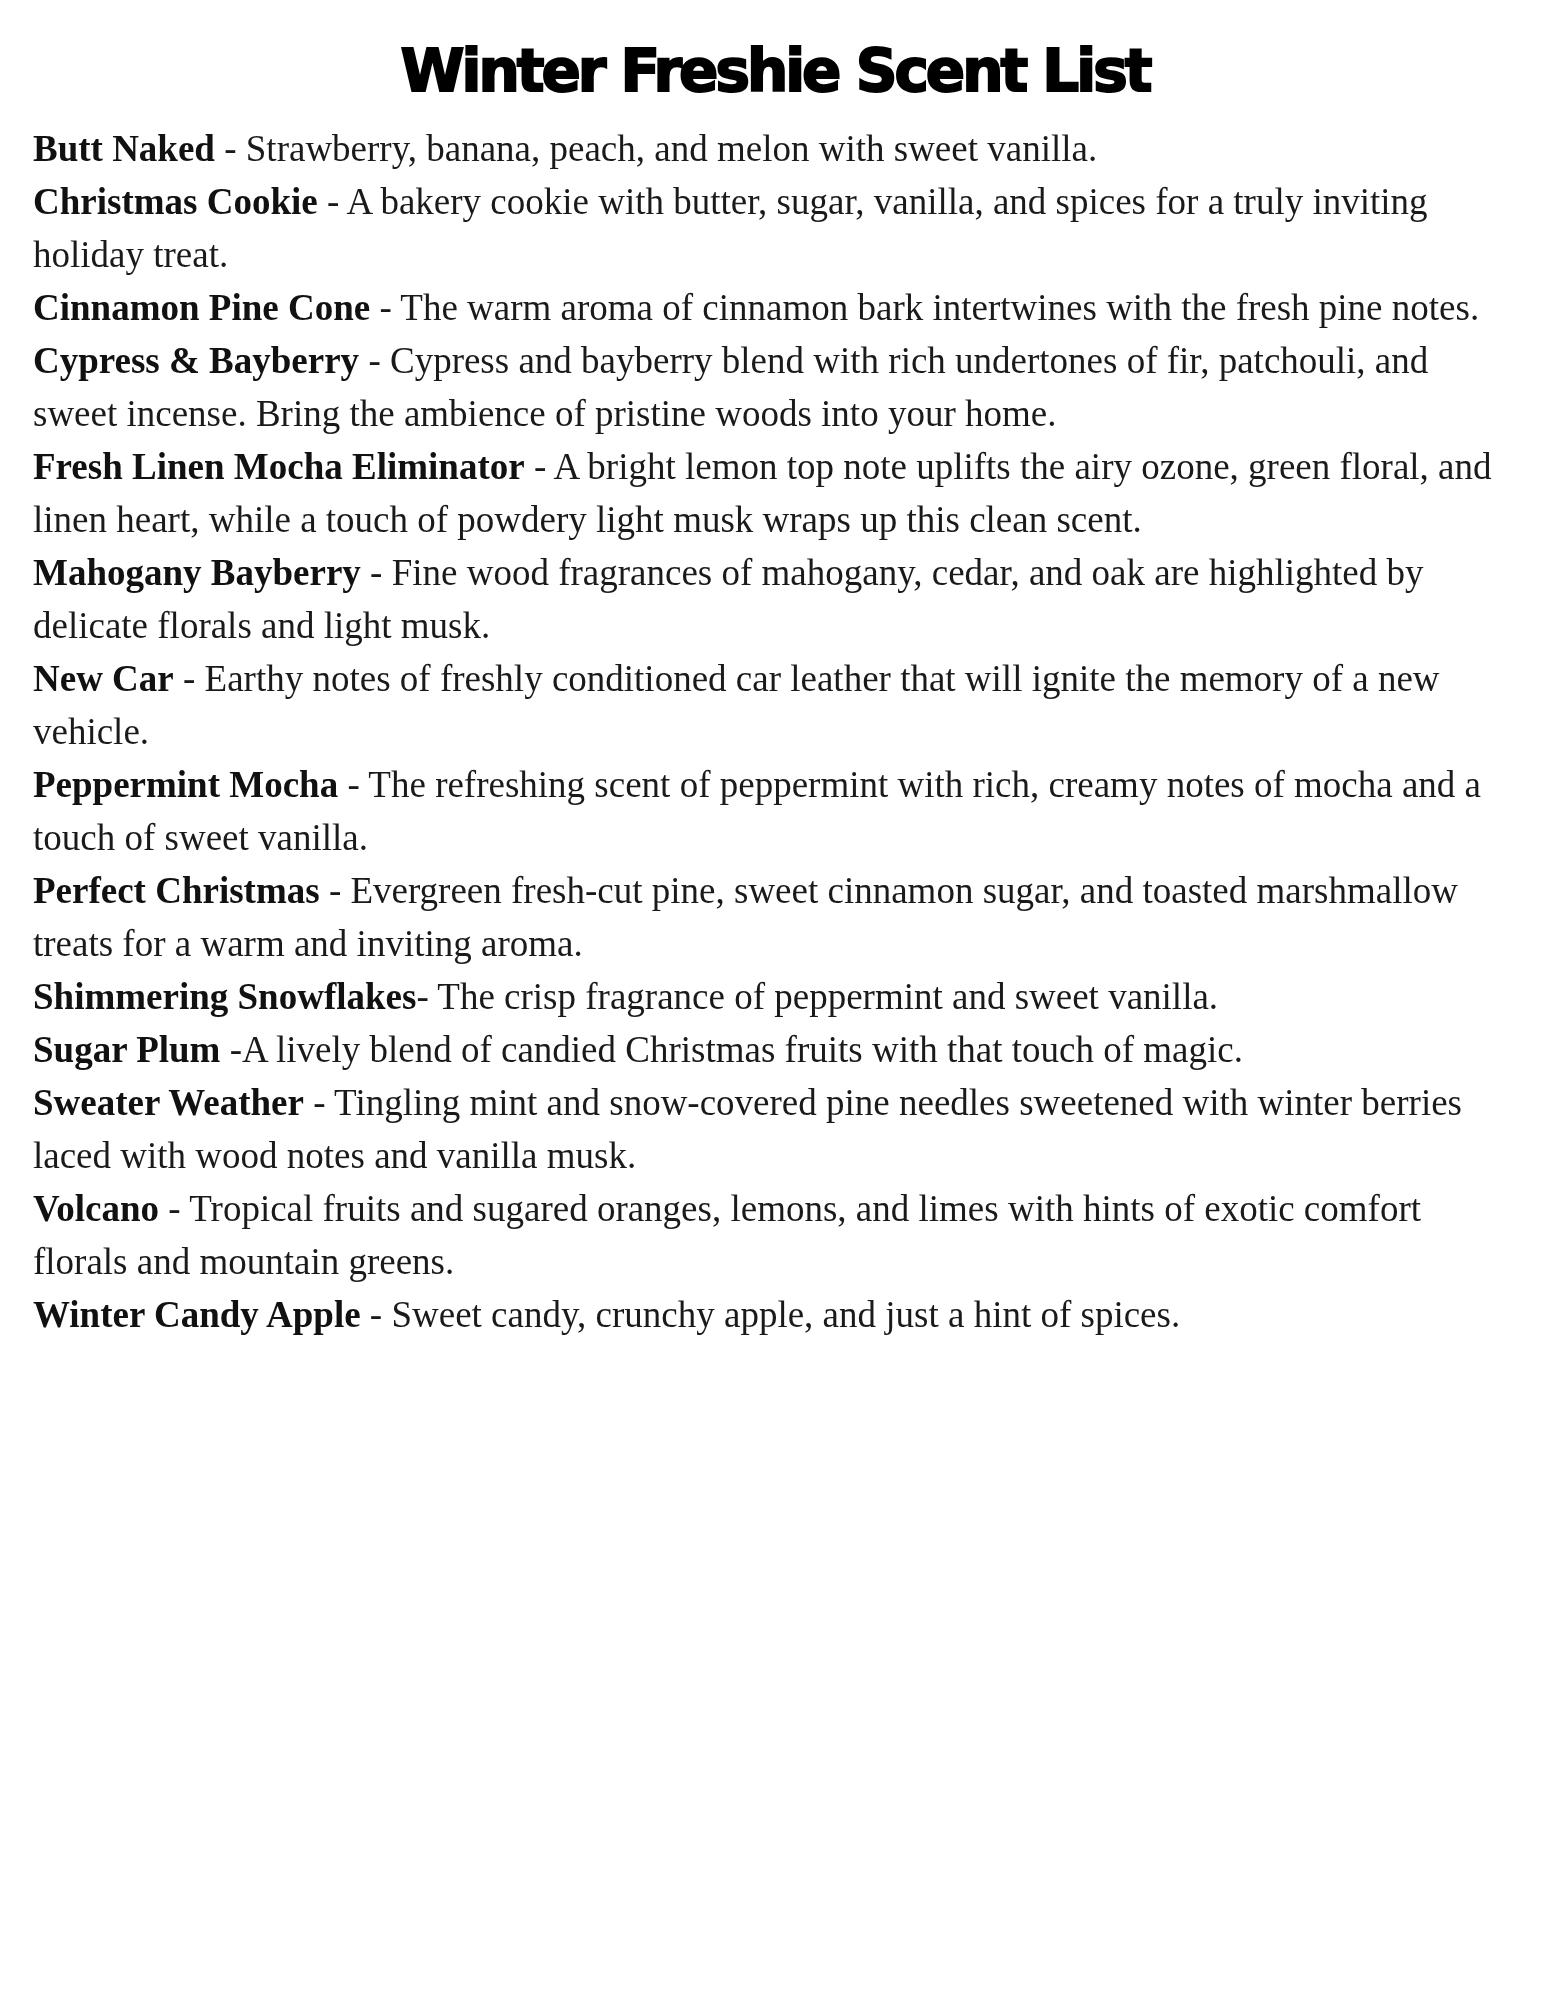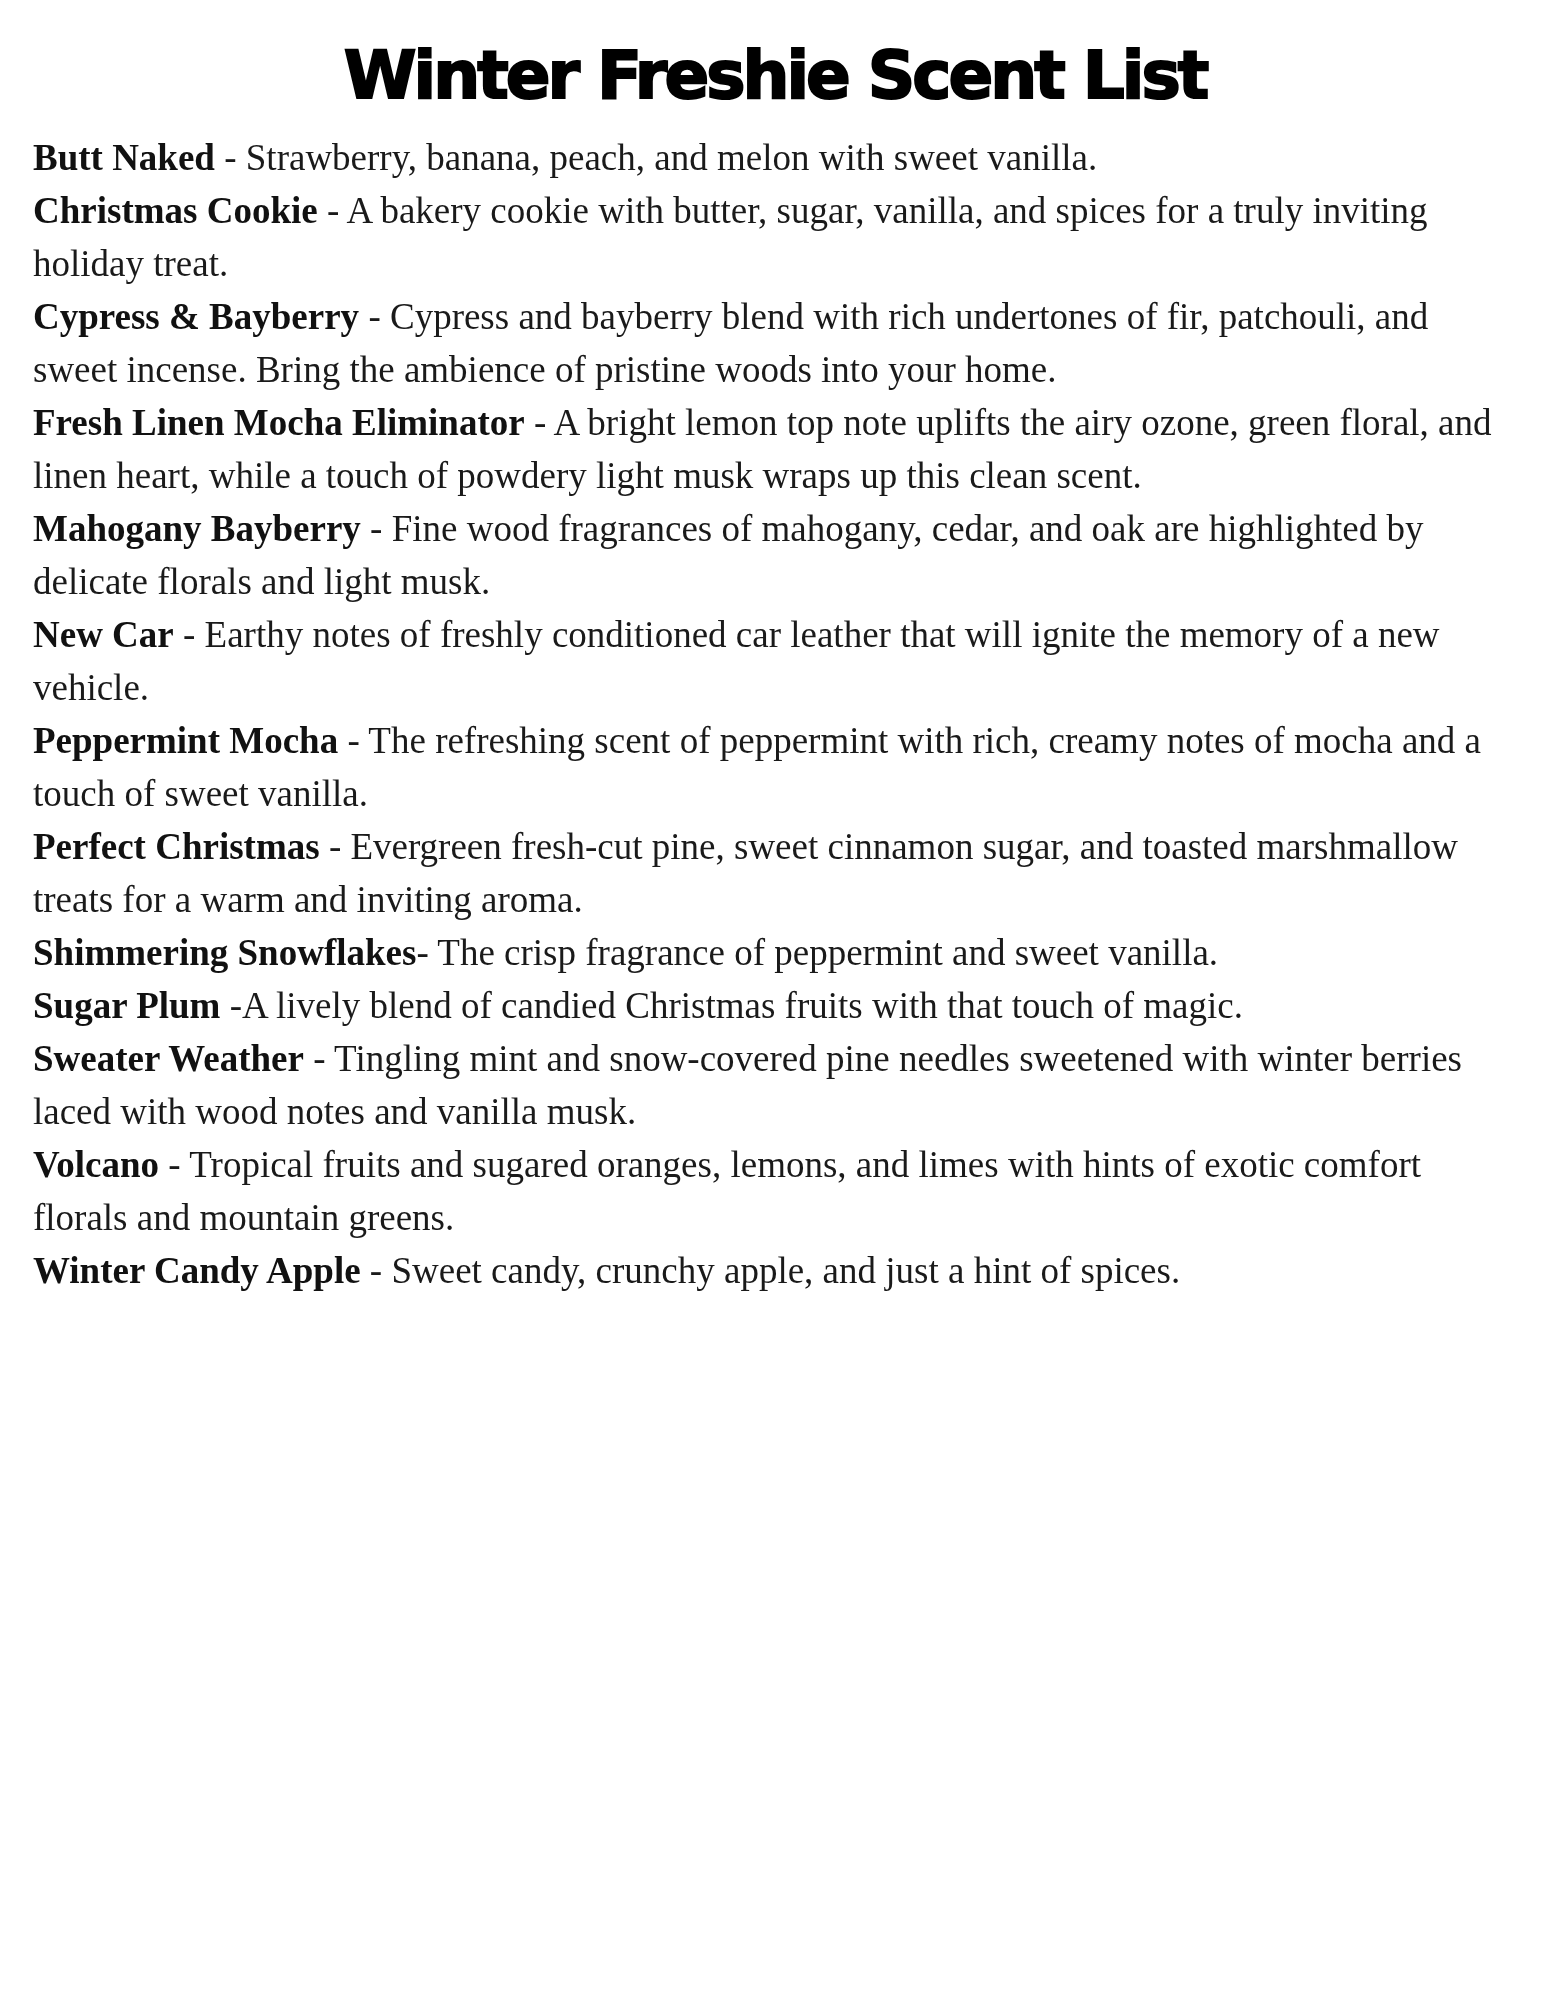--- a/index.html
+++ b/index.html
@@ -15,21 +15,21 @@
     background:var(--bg);
     margin:0 auto;
     padding:38px 28px 0 33px;
     overflow:hidden;
     font-family:"Liberation Sans", sans-serif;
     color:var(--text);
   }
   .page-title{
     font-family:"DejaVu Sans", sans-serif;
     font-weight:800;
-    font-size:66px;
+    font-size:58px;
     line-height:1.1;
     letter-spacing:-3px;
     text-align:center;
     color:var(--title);
     -webkit-text-stroke:2px var(--title);
     margin:2px 0 18px 0;
     white-space:nowrap;
   }
   .scent-list{
     font-size:37px;
@@ -52,20 +52,21 @@
 <body>
 
 <div class="page">
   <h1 class="page-title">Winter Freshie Scent List</h1>
 
   <div class="scent-list" id="scent-list">
   <p class="entry"><span class="scent-name">Butt Naked</span><span class="scent-desc"> - Strawberry, banana, peach, and melon with sweet vanilla.</span></p>
 
   <p class="entry"><span class="scent-name">Christmas Cookie</span><span class="scent-desc"> - A bakery cookie with butter, sugar, vanilla, and spices for a truly inviting holiday treat.</span></p>
 
+  <p class="entry"><span class="scent-name">Cinnamon Pine Cone</span><span class="scent-desc"> - The warm aroma of cinnamon bark intertwines with the fresh pine notes.</span></p>
 
   <p class="entry"><span class="scent-name">Cypress &amp; Bayberry</span><span class="scent-desc"> - Cypress and bayberry blend with rich undertones of fir, patchouli, and sweet incense. Bring the ambience of pristine woods into your home.</span></p>
 
 
   <p class="entry"><span class="scent-name">Fresh Linen Mocha Eliminator</span><span class="scent-desc"> - A bright lemon top note uplifts the airy ozone, green floral, and linen heart, while a touch of powdery light musk wraps up this clean scent.</span></p>
 
   <p class="entry"><span class="scent-name">Mahogany Bayberry</span><span class="scent-desc"> - Fine wood fragrances of mahogany, cedar, and oak are highlighted by delicate florals and light musk.</span></p>
 
   <p class="entry"><span class="scent-name">New Car</span><span class="scent-desc"> - Earthy notes of freshly conditioned car leather that will ignite the memory of a new vehicle.</span></p>
 

